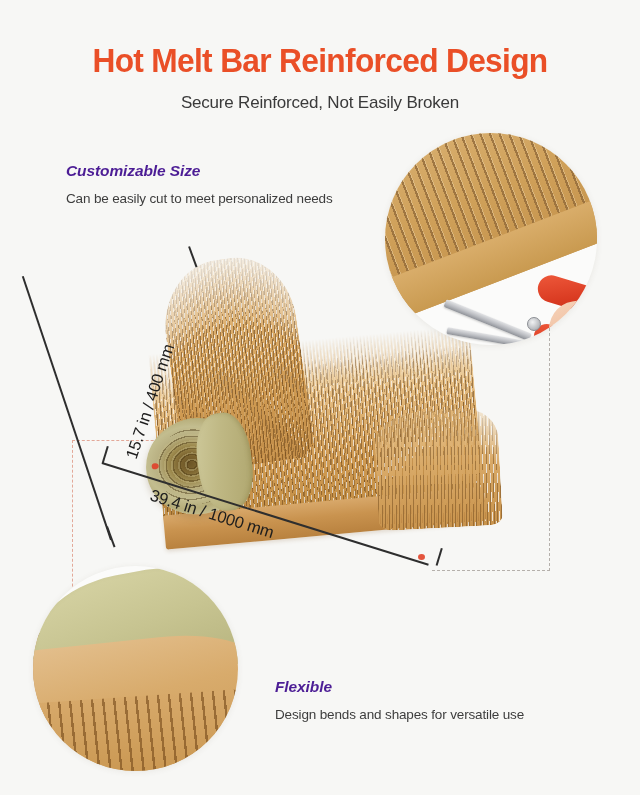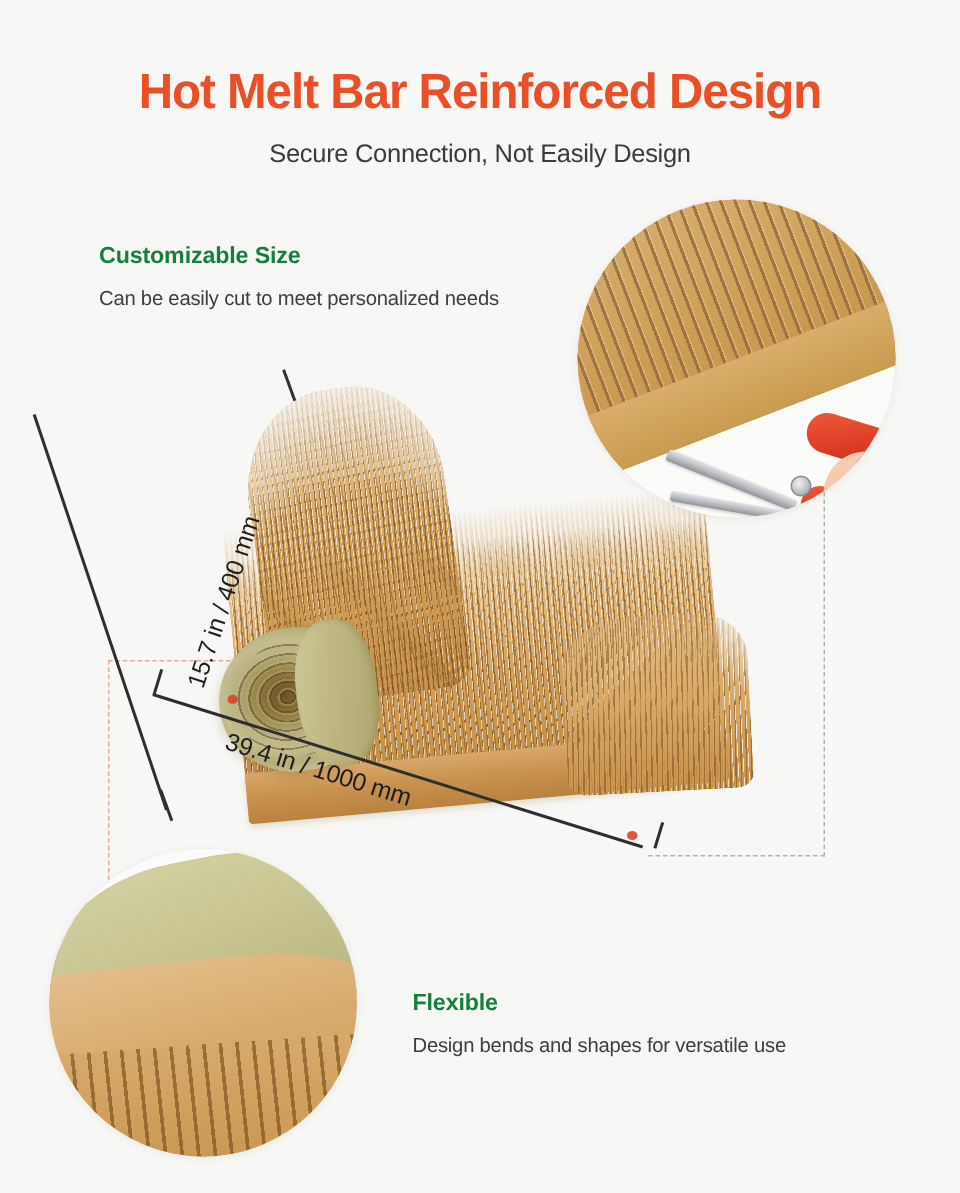--- a/index.html
+++ b/index.html
@@ -20,30 +20,30 @@
     white-space:nowrap;
   }
   .subtitle{
     position:absolute;left:0;right:0;top:93px;text-align:center;
     font-size:17px;color:#3a3a3a;letter-spacing:-0.2px;
   }
 
   
   .feat{position:absolute;}
   .feat .f-title{
-    font-size:15.5px;font-weight:bold;color:#15803d;letter-spacing:-0.1px;
-    margin:0 0 3px 0;line-height:1.15;
+    font-size:15.5px;font-weight:bold;color:#4c1d95;letter-spacing:-0.1px;
+    margin:0 0 3px 0;line-height:1.15;font-style:italic;
   }
   .feat .f-desc{
     font-size:13.5px;color:#3d3d3d;letter-spacing:-0.15px;line-height:1.2;
     white-space:nowrap;
     margin-top:11px;
   }
   #feat-size{left:66px;top:162px;}
-  #feat-flex{left:275px;top:660px;}
+  #feat-flex{left:275px;top:678px;}
 
   
   .guide{position:absolute;pointer-events:none;}
   .guide-l{
     left:72px;top:440px;width:120px;height:200px;
     border-left:1.4px dashed #e3a898;
     border-top:1.4px dashed #e3a898;
     border-right:0;border-bottom:0;
   }
   .guide-r{
@@ -334,21 +334,21 @@
       linear-gradient(175deg,#c49660 0%,#b4854c 100%);
     border-radius:26% 30% 34% 30%/24% 26% 34% 32%;
   }
 </style>
 </head>
 <body>
 
 <div class="stage">
 
   <div class="title">Hot Melt Bar Reinforced Design</div>
-  <div class="subtitle">Secure Connection, Not Easily Design</div>
+  <div class="subtitle">Secure Reinforced, Not Easily Broken</div>
 
   <div class="guide guide-l"></div>
   <div class="guide guide-r"></div>
 
   <div class="feat" id="feat-size">
     <div class="f-title">Customizable Size</div>
     <div class="f-desc">Can be easily cut to meet personalized needs</div>
   </div>
 
   <div class="feat" id="feat-flex">

